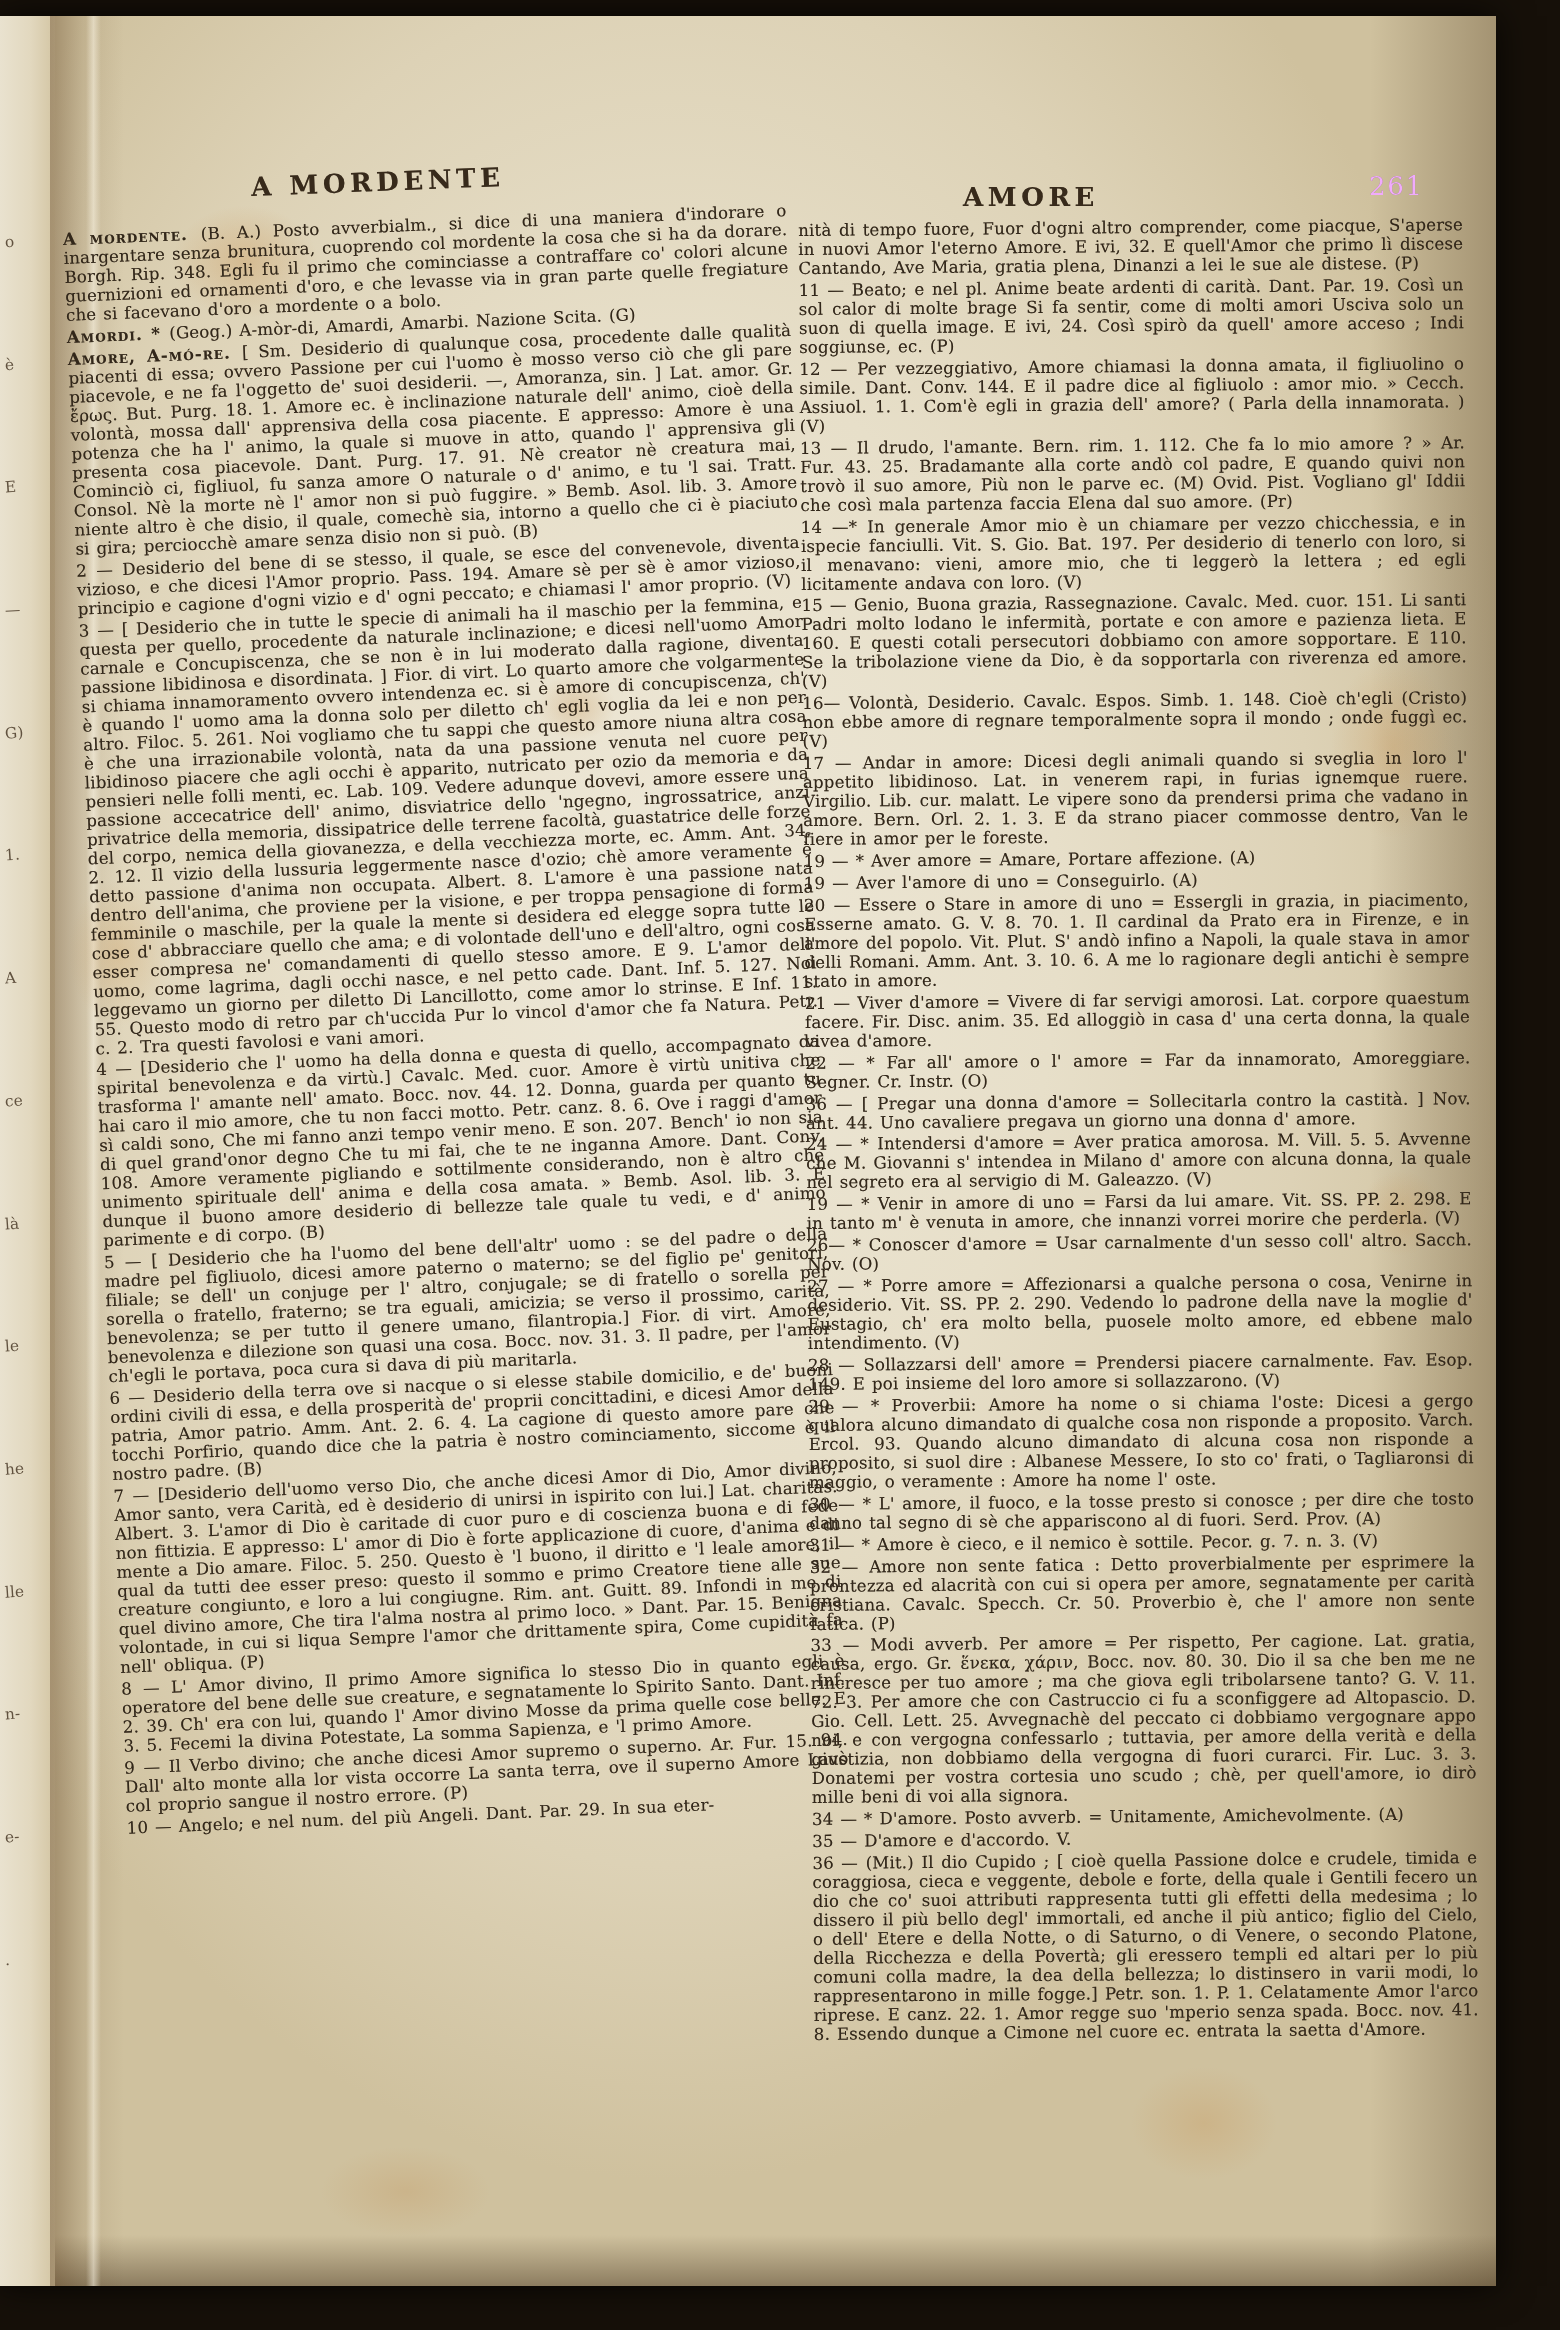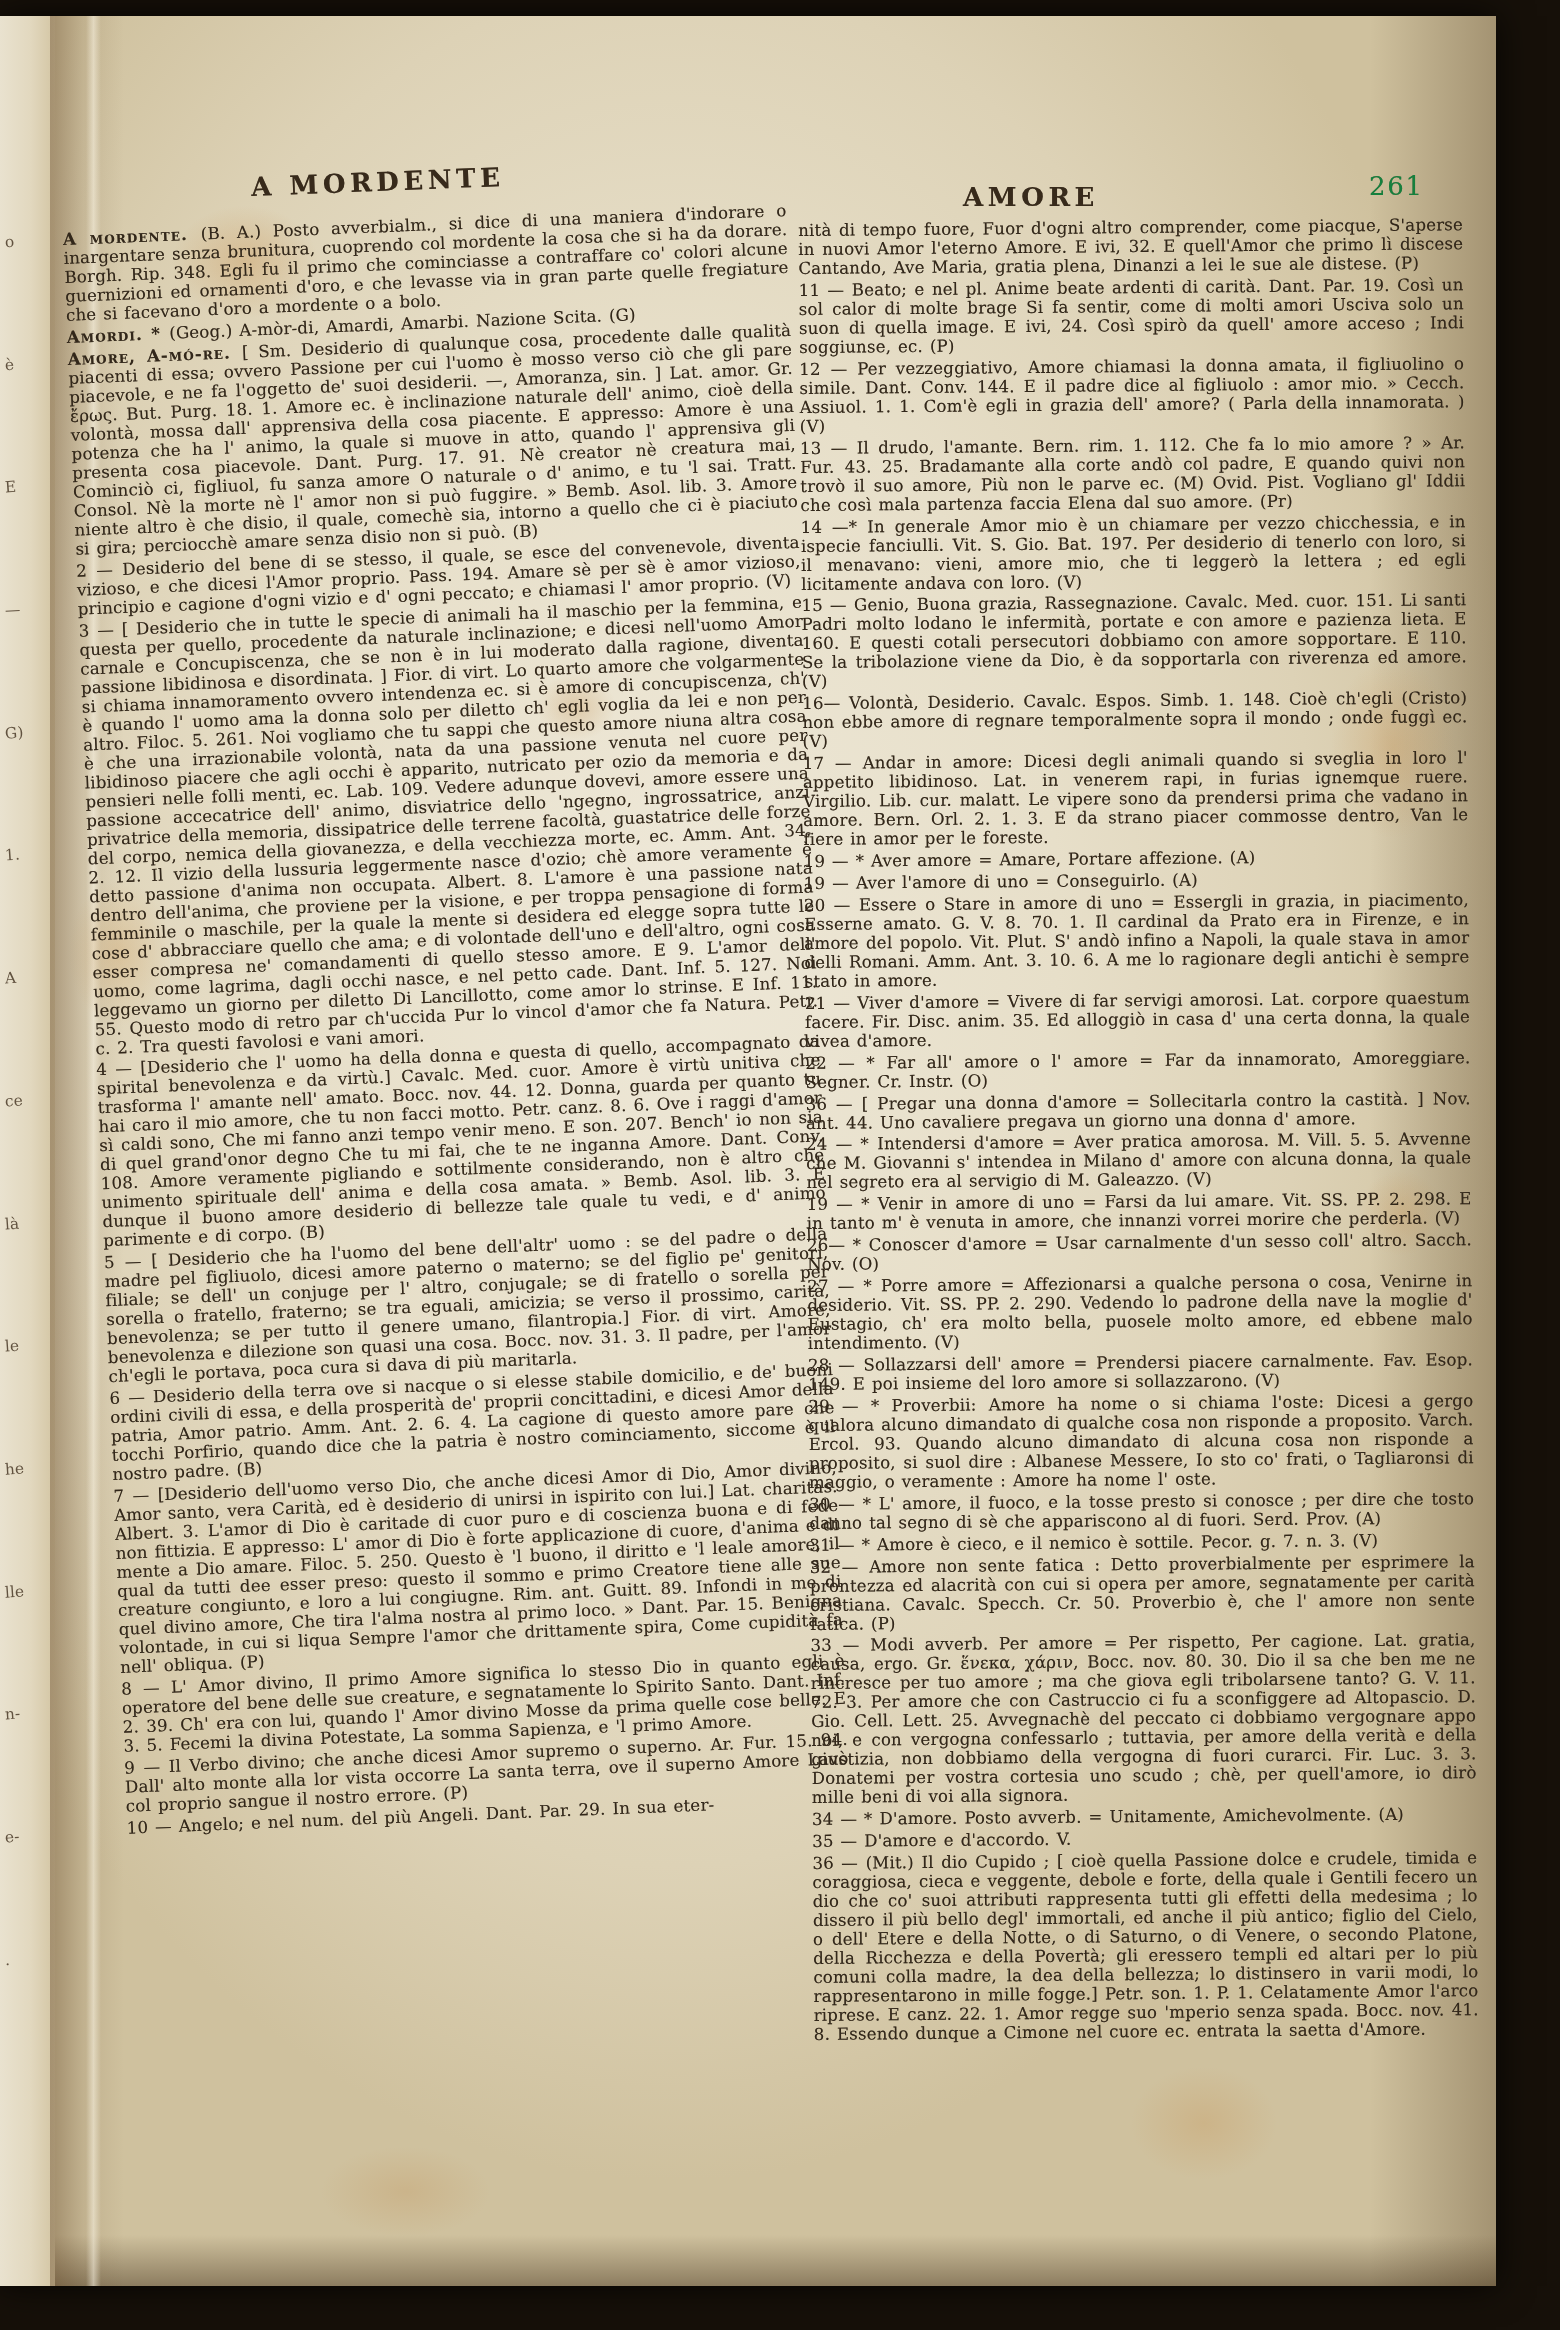--- a/index.html
+++ b/index.html
@@ -43,21 +43,21 @@
     background:linear-gradient(90deg, rgba(255,250,235,0.0), rgba(255,250,235,0.5), rgba(255,250,235,0.0));
     pointer-events:none;
   }
   .stain{position:absolute;border-radius:50%;pointer-events:none;}
   .running-head{
     position:absolute;color:#372a1b;font-variant:small-caps;
     letter-spacing:4.6px;font-size:26px;font-weight:bold;
     text-shadow:0 0 0.6px rgba(55,42,27,.5);
   }
   .page-number{
-    position:absolute;color:#15803d;font-size:26px;letter-spacing:1.7px;
+    position:absolute;color:#f0abfc;font-size:26px;letter-spacing:1.7px;
     text-shadow:0 0 0.6px rgba(55,42,27,.5);
   }
   .col{
     position:absolute;color:#32271a;font-size:16.6px;line-height:19px;
     text-align:justify;letter-spacing:0.2px;word-spacing:1.4px;
     text-shadow:0 0 0.6px rgba(50,40,25,.45);
   }
   .col-left{left:62px;top:201px;width:724px;transform:rotate(-2.3deg);transform-origin:top right;}
   .col-right{left:798px;top:221px;width:665px;transform:rotate(-0.5deg);transform-origin:top left;}
   .para{margin:0 0 2.9px 0;}

